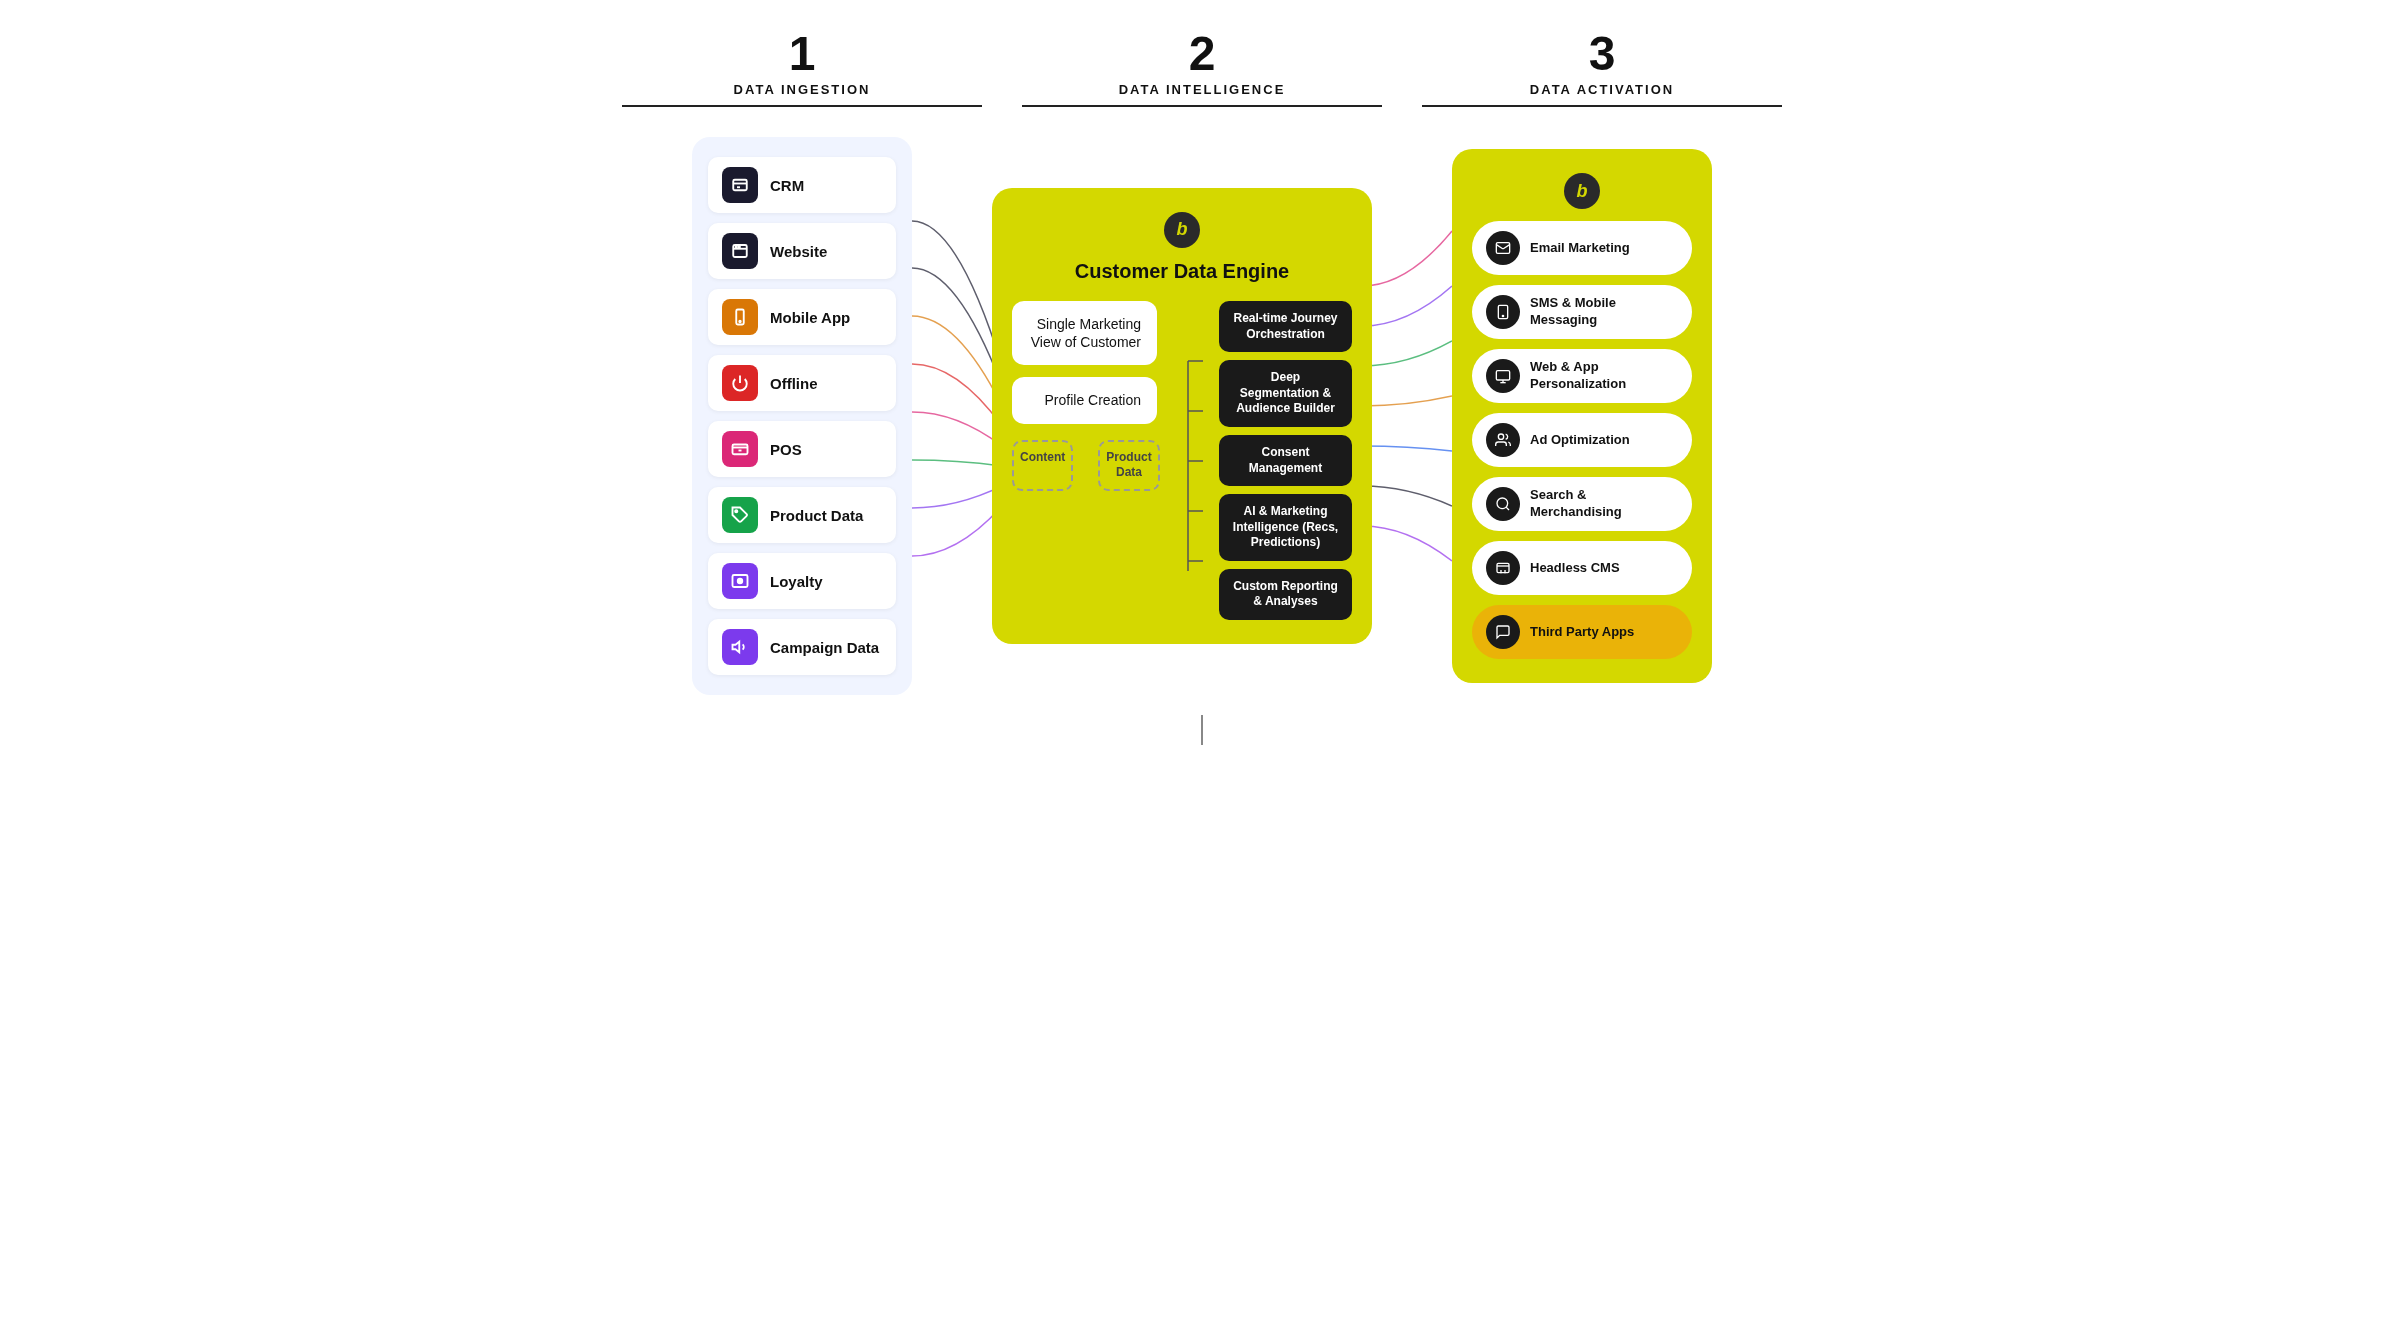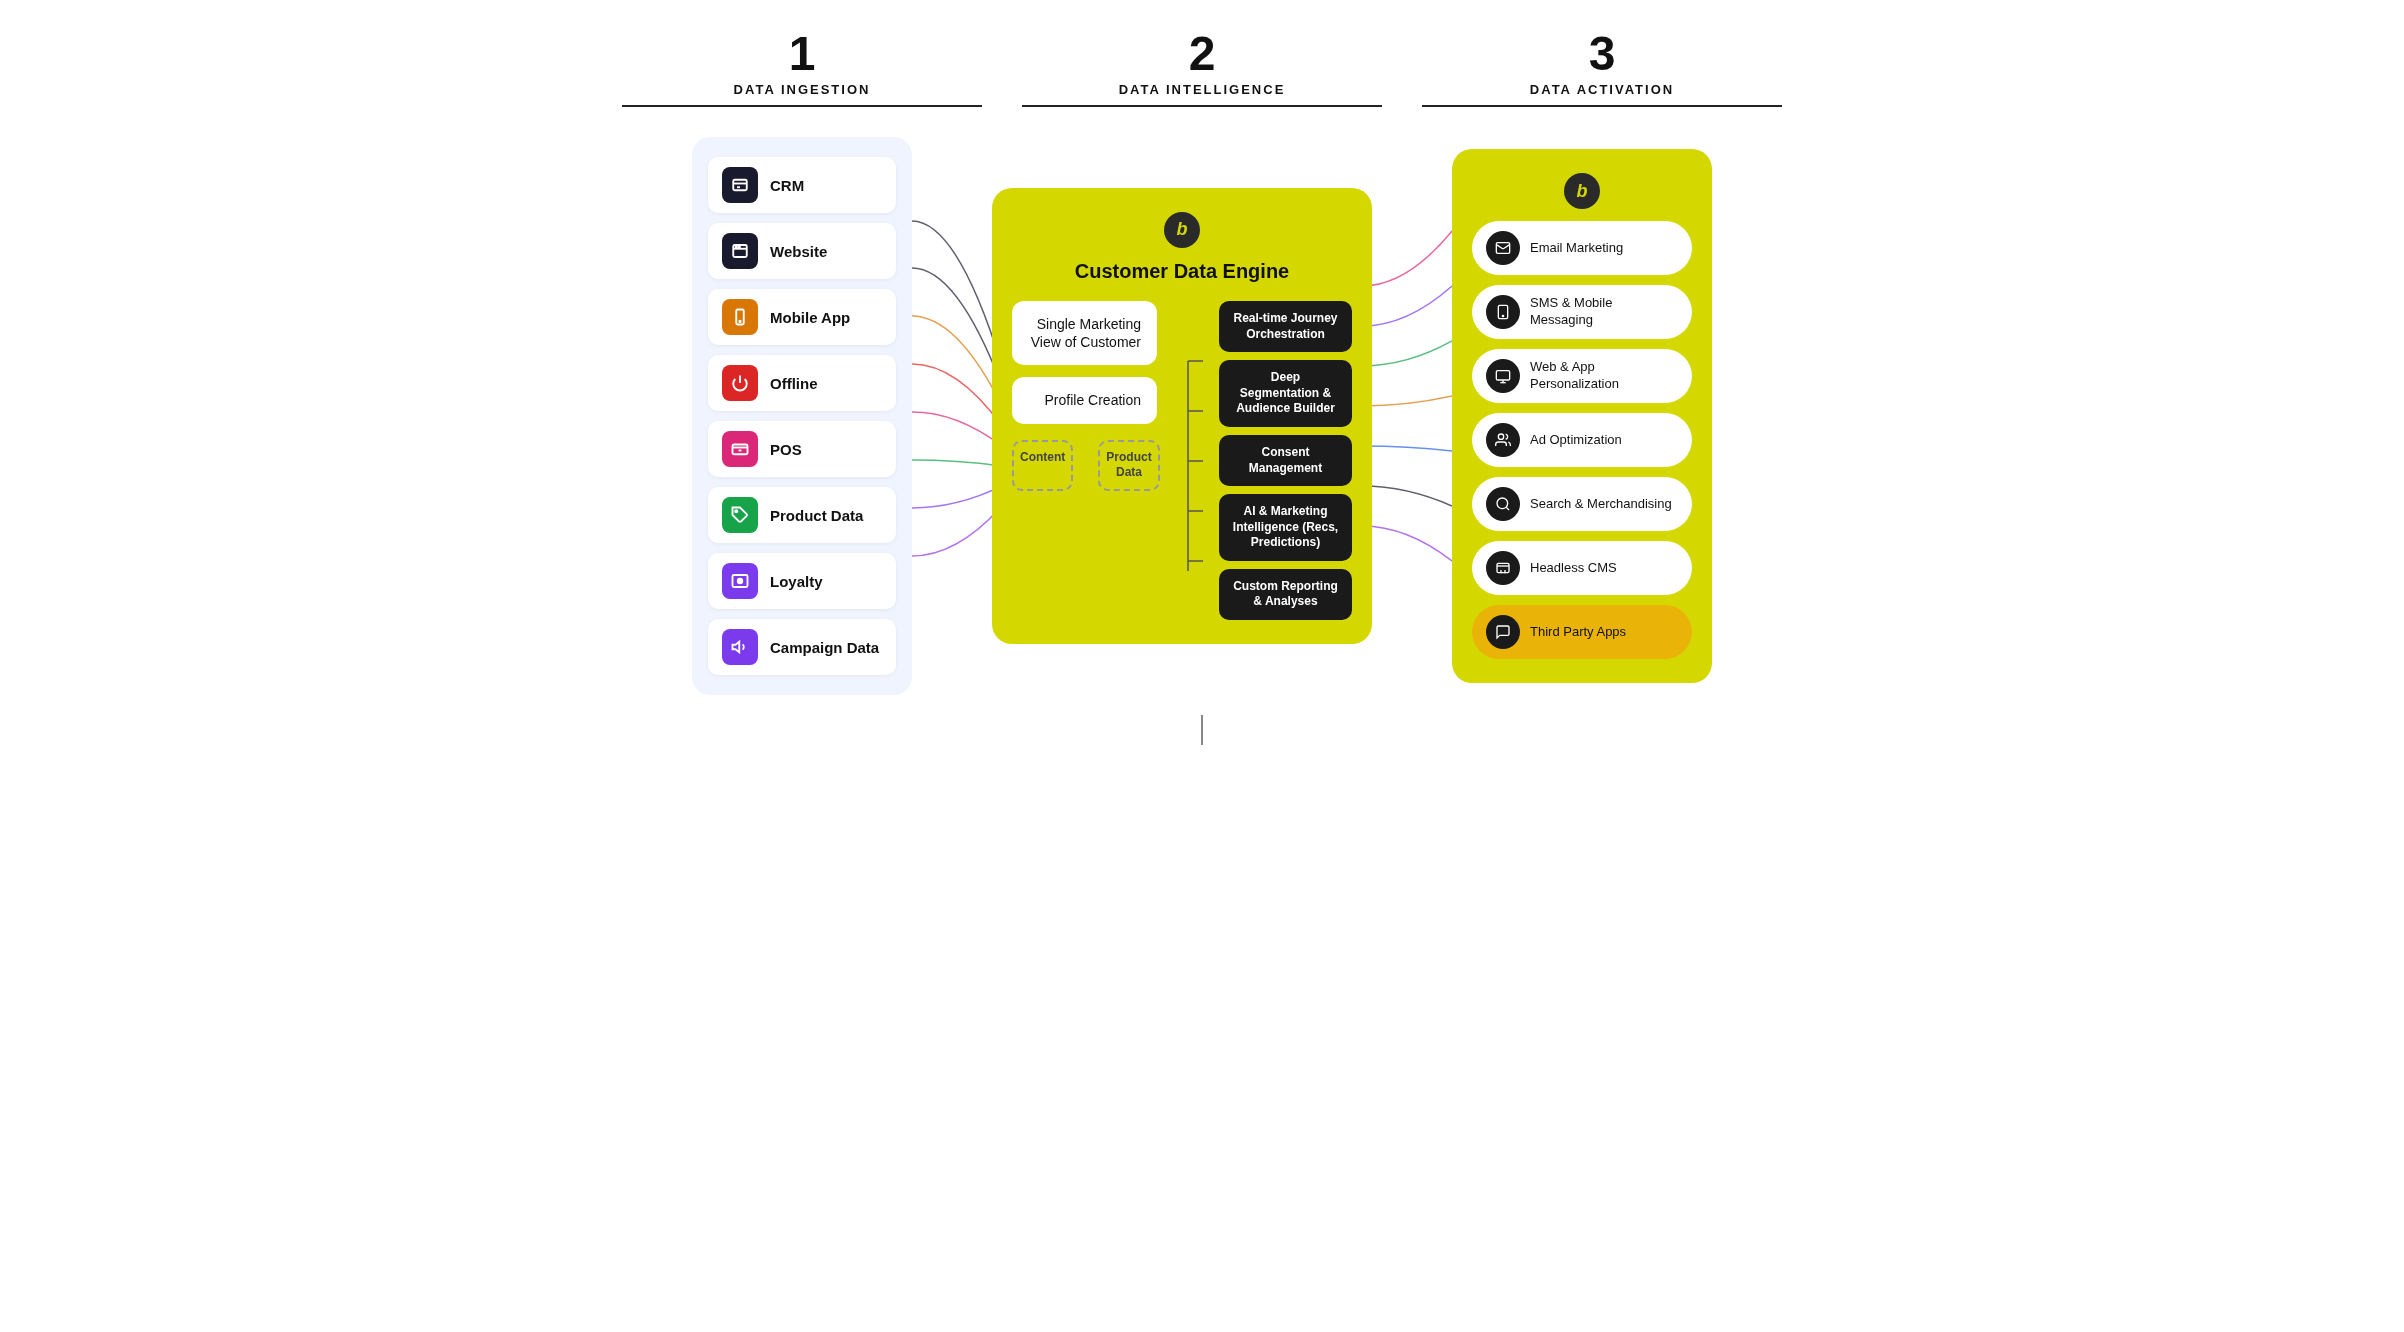--- a/index.html
+++ b/index.html
@@ -198,21 +198,21 @@
       border-radius: 50%;
       display: flex;
       align-items: center;
       justify-content: center;
       color: white;
       font-size: 14px;
       flex-shrink: 0;
     }
     .act-label {
       font-size: 13px;
-      font-weight: 400;
+      font-weight: 700;
       color: #111;
       line-height: 1.3;
     }
     .act-highlighted {
       background: #eab308;
     }
 
     
     .bottom-area {
       display: flex;

